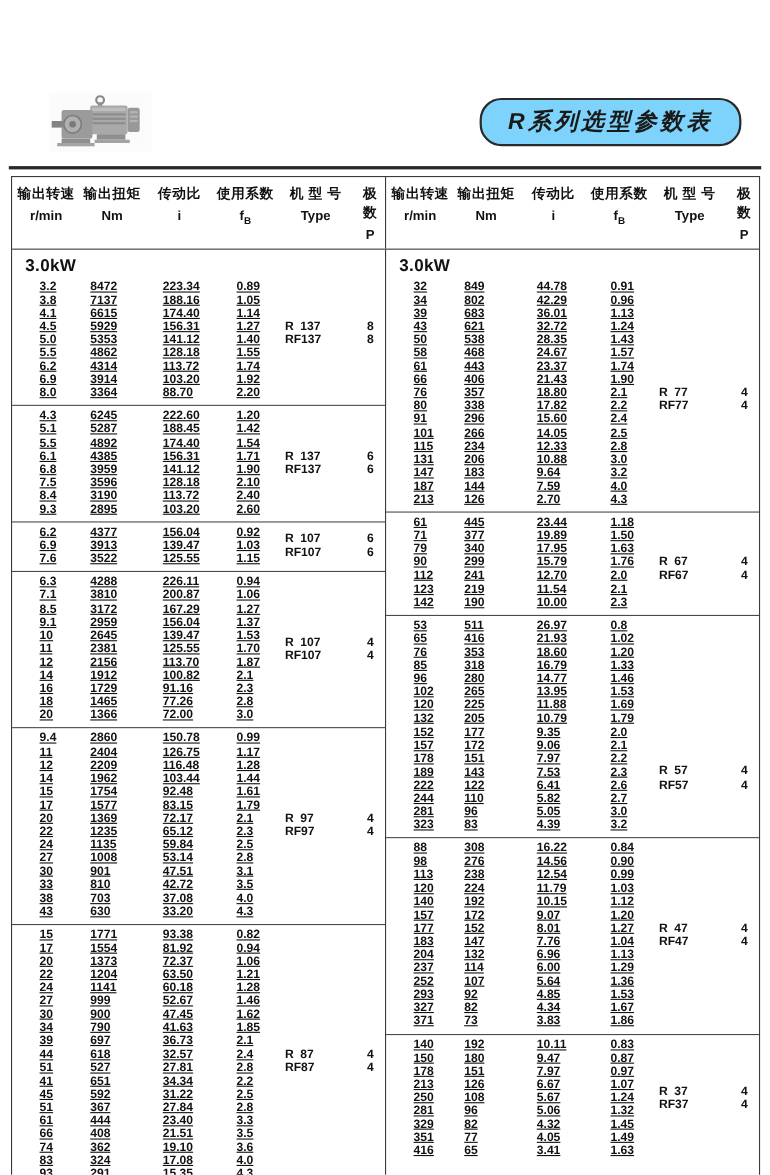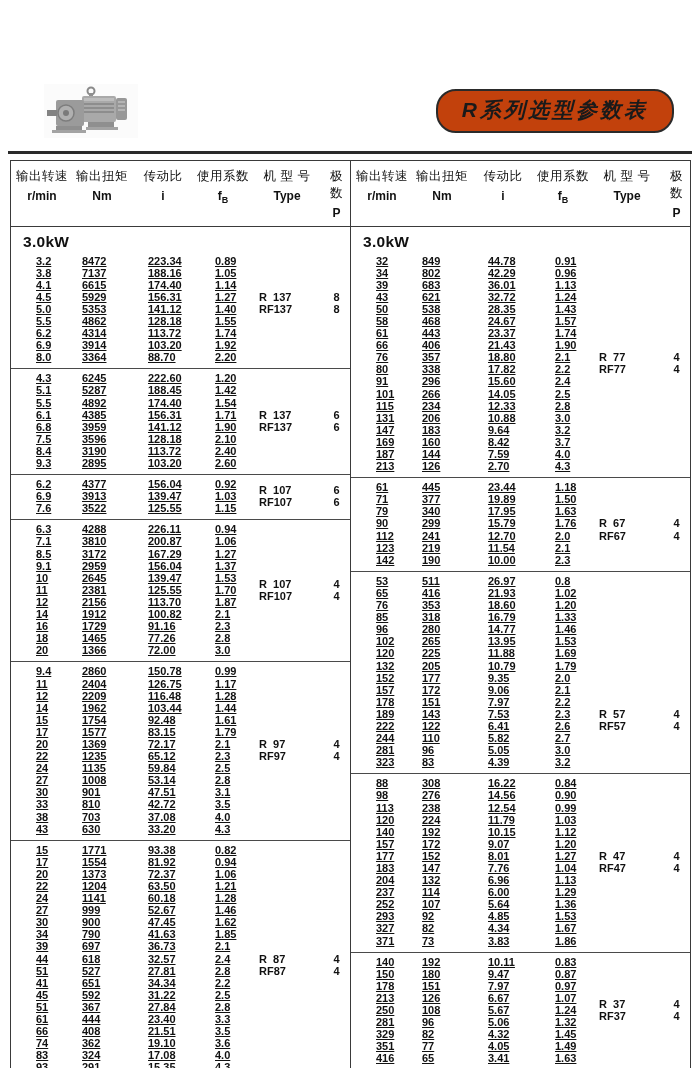--- a/index.html
+++ b/index.html
@@ -11,35 +11,35 @@
   .page{position:relative;width:700px;height:1068px;background:#fff;}
 
   
   .top{margin-top:84px;height:54px;display:flex;align-items:center;}
   .logo{margin-left:44px;width:94px;height:54px;}
   .title-pill{
     margin-left:auto;margin-right:26px;
     border:2.5px solid #2a2a2a;border-radius:20px;
     padding:5px 24px 7px 24px;
     font-size:21px;font-weight:bold;font-style:italic;letter-spacing:3px;
-    color:#1a1a1a;background:#c2410c;
+    color:#1a1a1a;background:#7dd3fc;
   }
   .rule{margin:13px 8px 0 8px;height:2.5px;background:#2a2a2a;}
 
   
   .table{
     margin:6px 9px 0 10px;
     border:1.5px solid #3a3a3a;
     background:#fff;
   }
   .thead{display:flex;border-bottom:1.5px solid #3a3a3a;}
   .hhalf{width:50%;display:grid;grid-template-columns:62px 58px 64px 56px 72px 1fr;padding:7px 0 6px 0;}
   .hhalf.rightb{border-left:1.3px solid #3a3a3a;}
   .hcell{text-align:center;}
-  .hlabel{font-size:12.5px;font-weight:normal;letter-spacing:0.5px;}
+  .hlabel{font-size:12.5px;font-weight:bold;letter-spacing:0.5px;}
   .hunit{font-size:12px;font-weight:bold;margin-top:4px;}
   .hunit sub{font-size:9px;}
 
   .tbody{display:flex;align-items:stretch;}
   .half{width:50%;}
   .half.rightb{border-left:1.3px solid #3a3a3a;}
 
   .section{padding:3px 0 5px 0;}
   .section.sep{border-top:1.2px solid #4a4a4a;}
   .kw{font-size:15.5px;font-weight:bold;padding:3px 0 4px 12px;letter-spacing:0.3px;}
@@ -715,26 +715,20 @@
                 <span class="c c2">10.88</span>
                 <span class="c c3">3.0</span>
               </div>
               <div class="row">
                 <span class="c c0">147</span>
                 <span class="c c1">183</span>
                 <span class="c c2">9.64</span>
                 <span class="c c3">3.2</span>
               </div>
               <div class="row">
-                <span class="c c0">169</span>
-                <span class="c c1">160</span>
-                <span class="c c2">8.42</span>
-                <span class="c c3">3.7</span>
-              </div>
-              <div class="row">
                 <span class="c c0">187</span>
                 <span class="c c1">144</span>
                 <span class="c c2">7.59</span>
                 <span class="c c3">4.0</span>
               </div>
               <div class="row">
                 <span class="c c0">213</span>
                 <span class="c c1">126</span>
                 <span class="c c2">2.70</span>
                 <span class="c c3">4.3</span>

